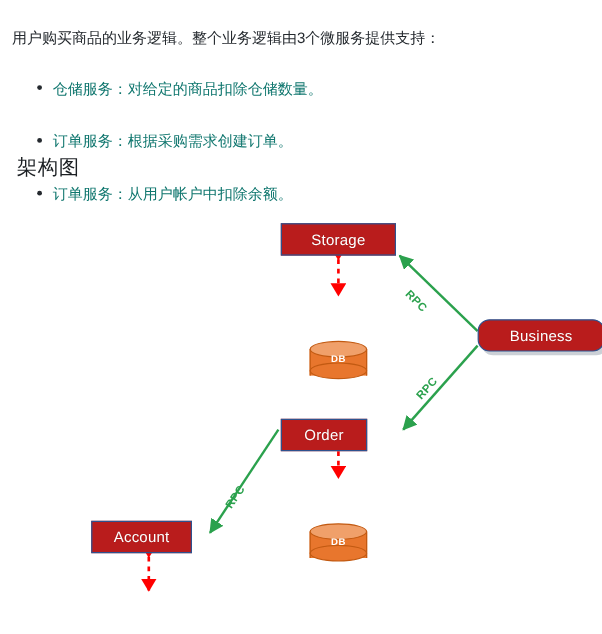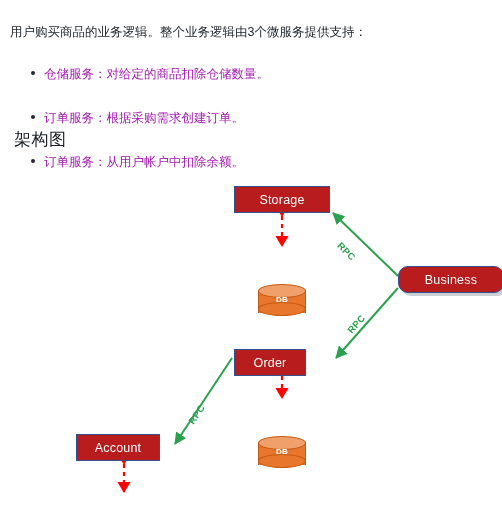--- a/index.html
+++ b/index.html
@@ -32,21 +32,21 @@
   .bullets {
     margin: 8px 0 0 0;
     padding: 0 0 0 44px;
     list-style: none;
   }
   .bullets li {
     position: relative;
     font-size: 12.5px;
     line-height: 1.45;
     padding: 3px 0;
-    color: #a21caf;
+    color: #0f766e;
     margin-top: 20px;
   }
   .bullets li::before {
     content: "";
     position: absolute;
     left: -13px;
     top: 9px;
     width: 4px;
     height: 4px;
     border-radius: 50%;

